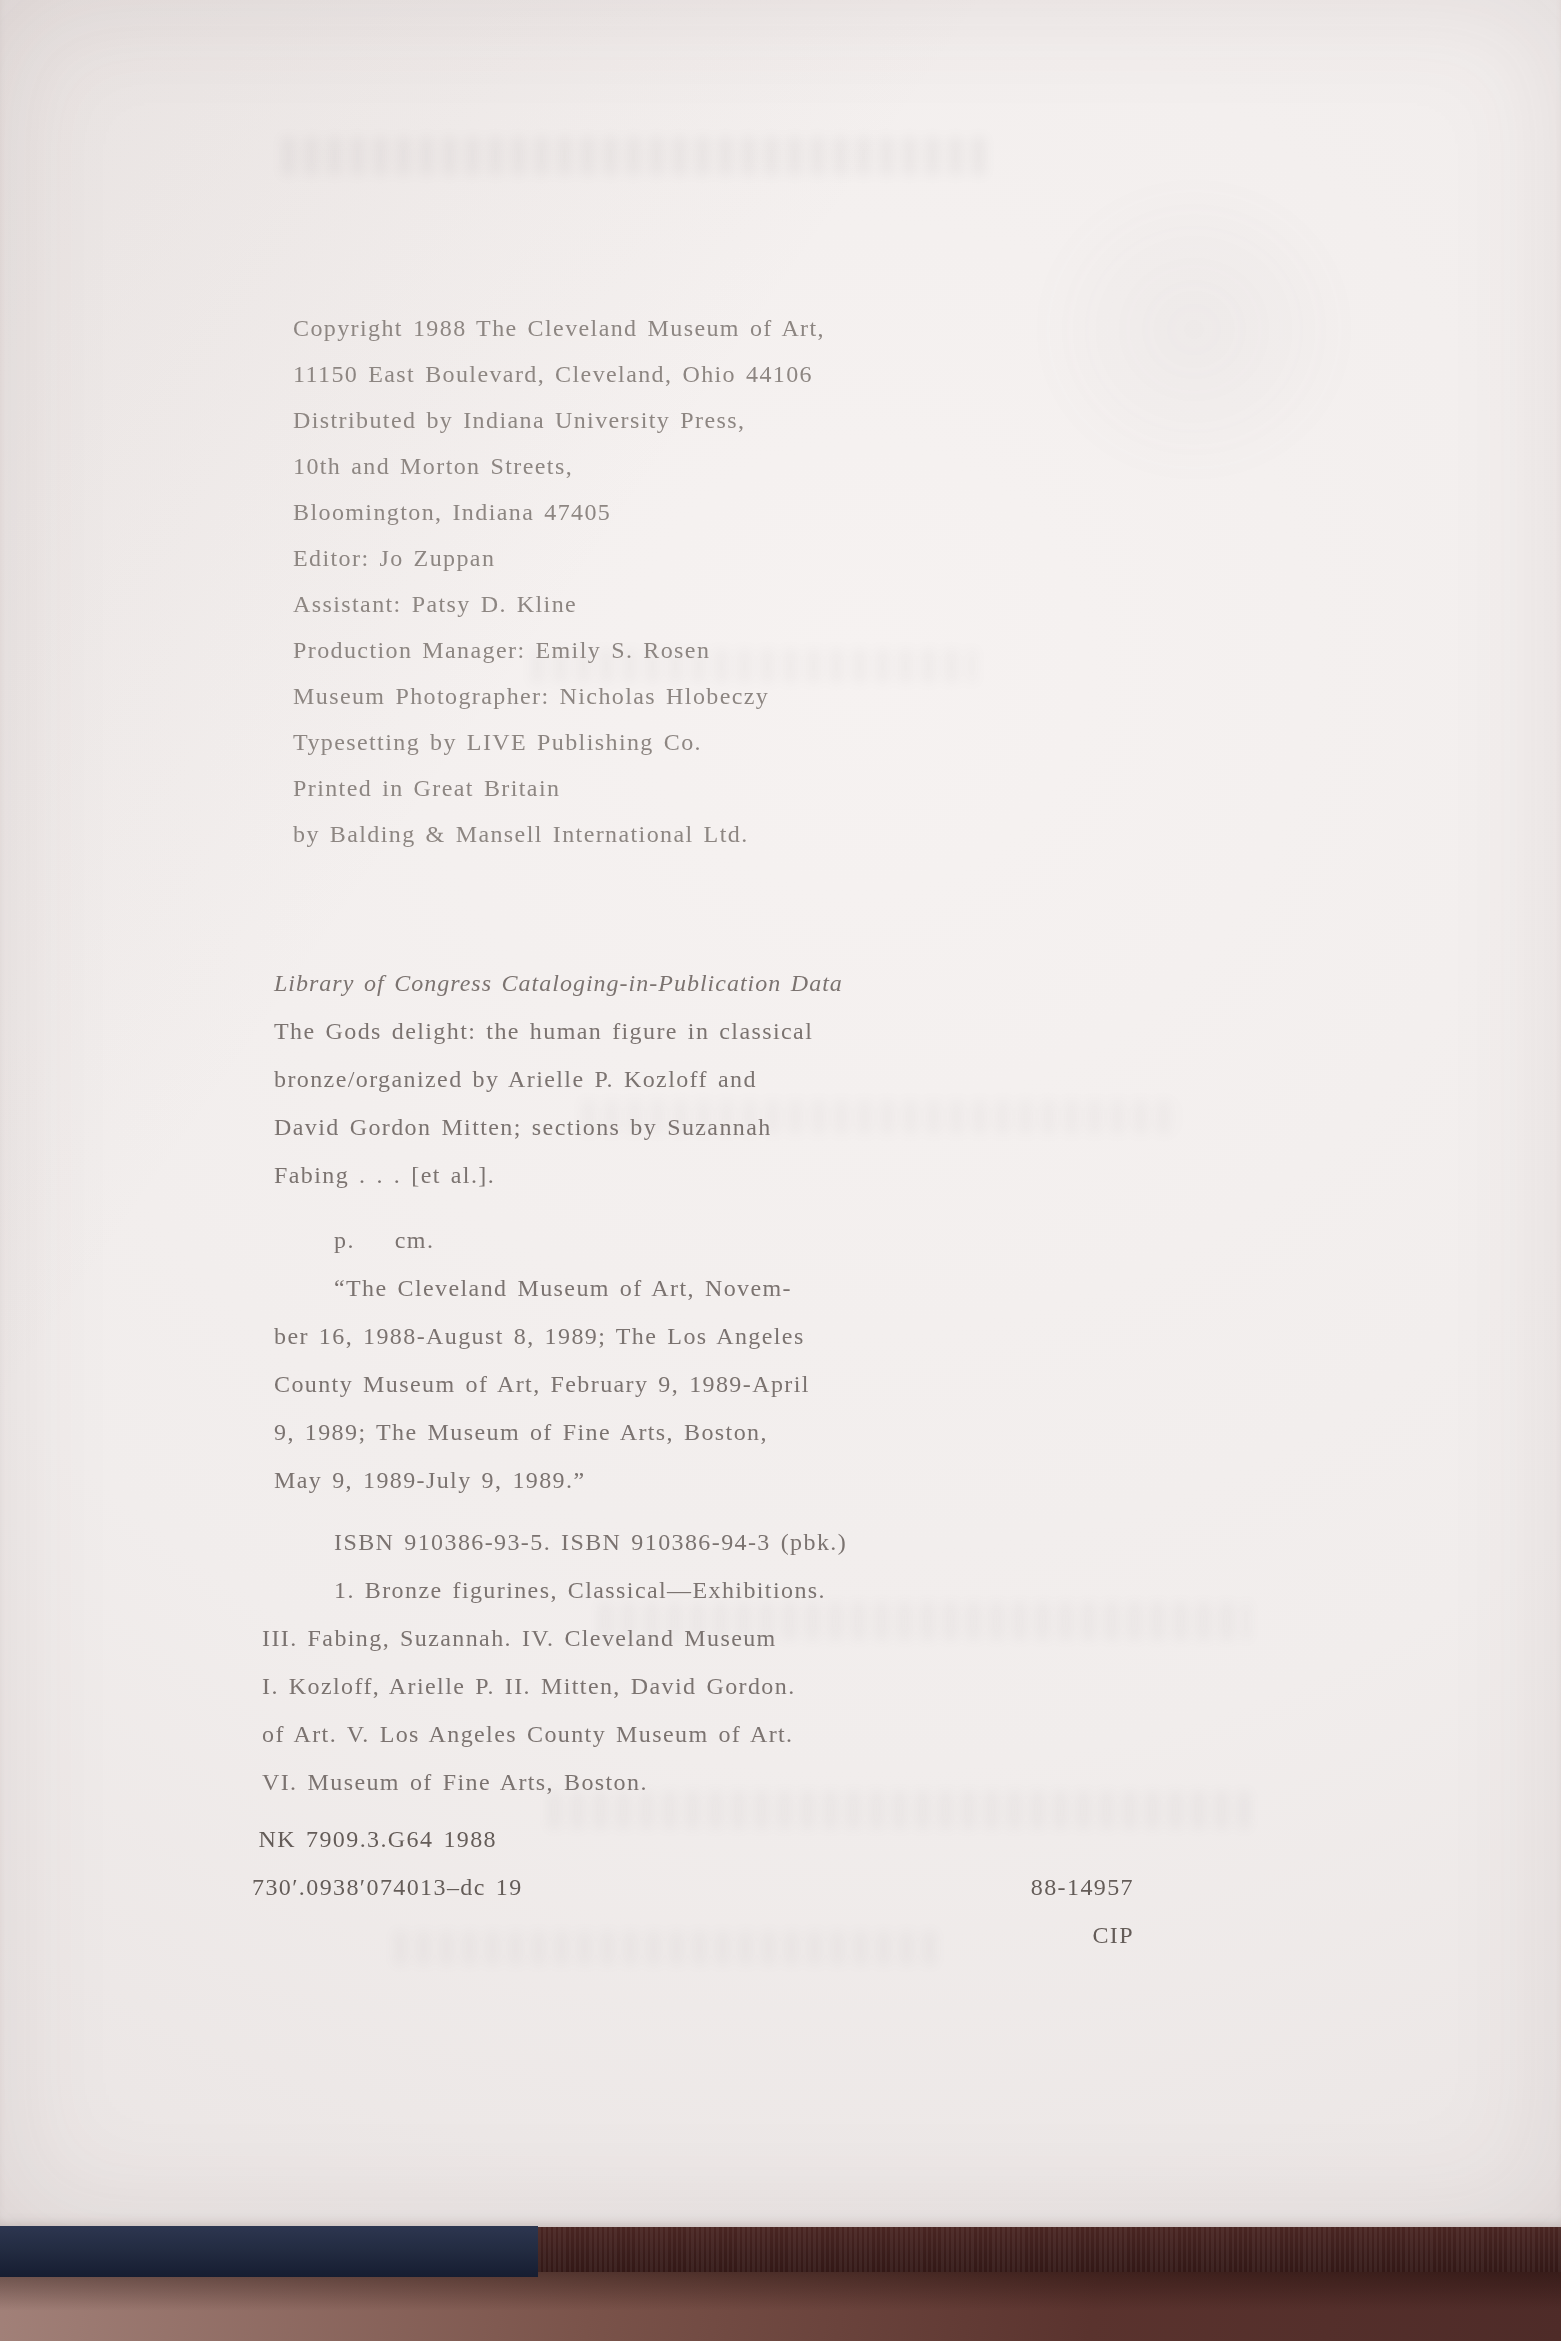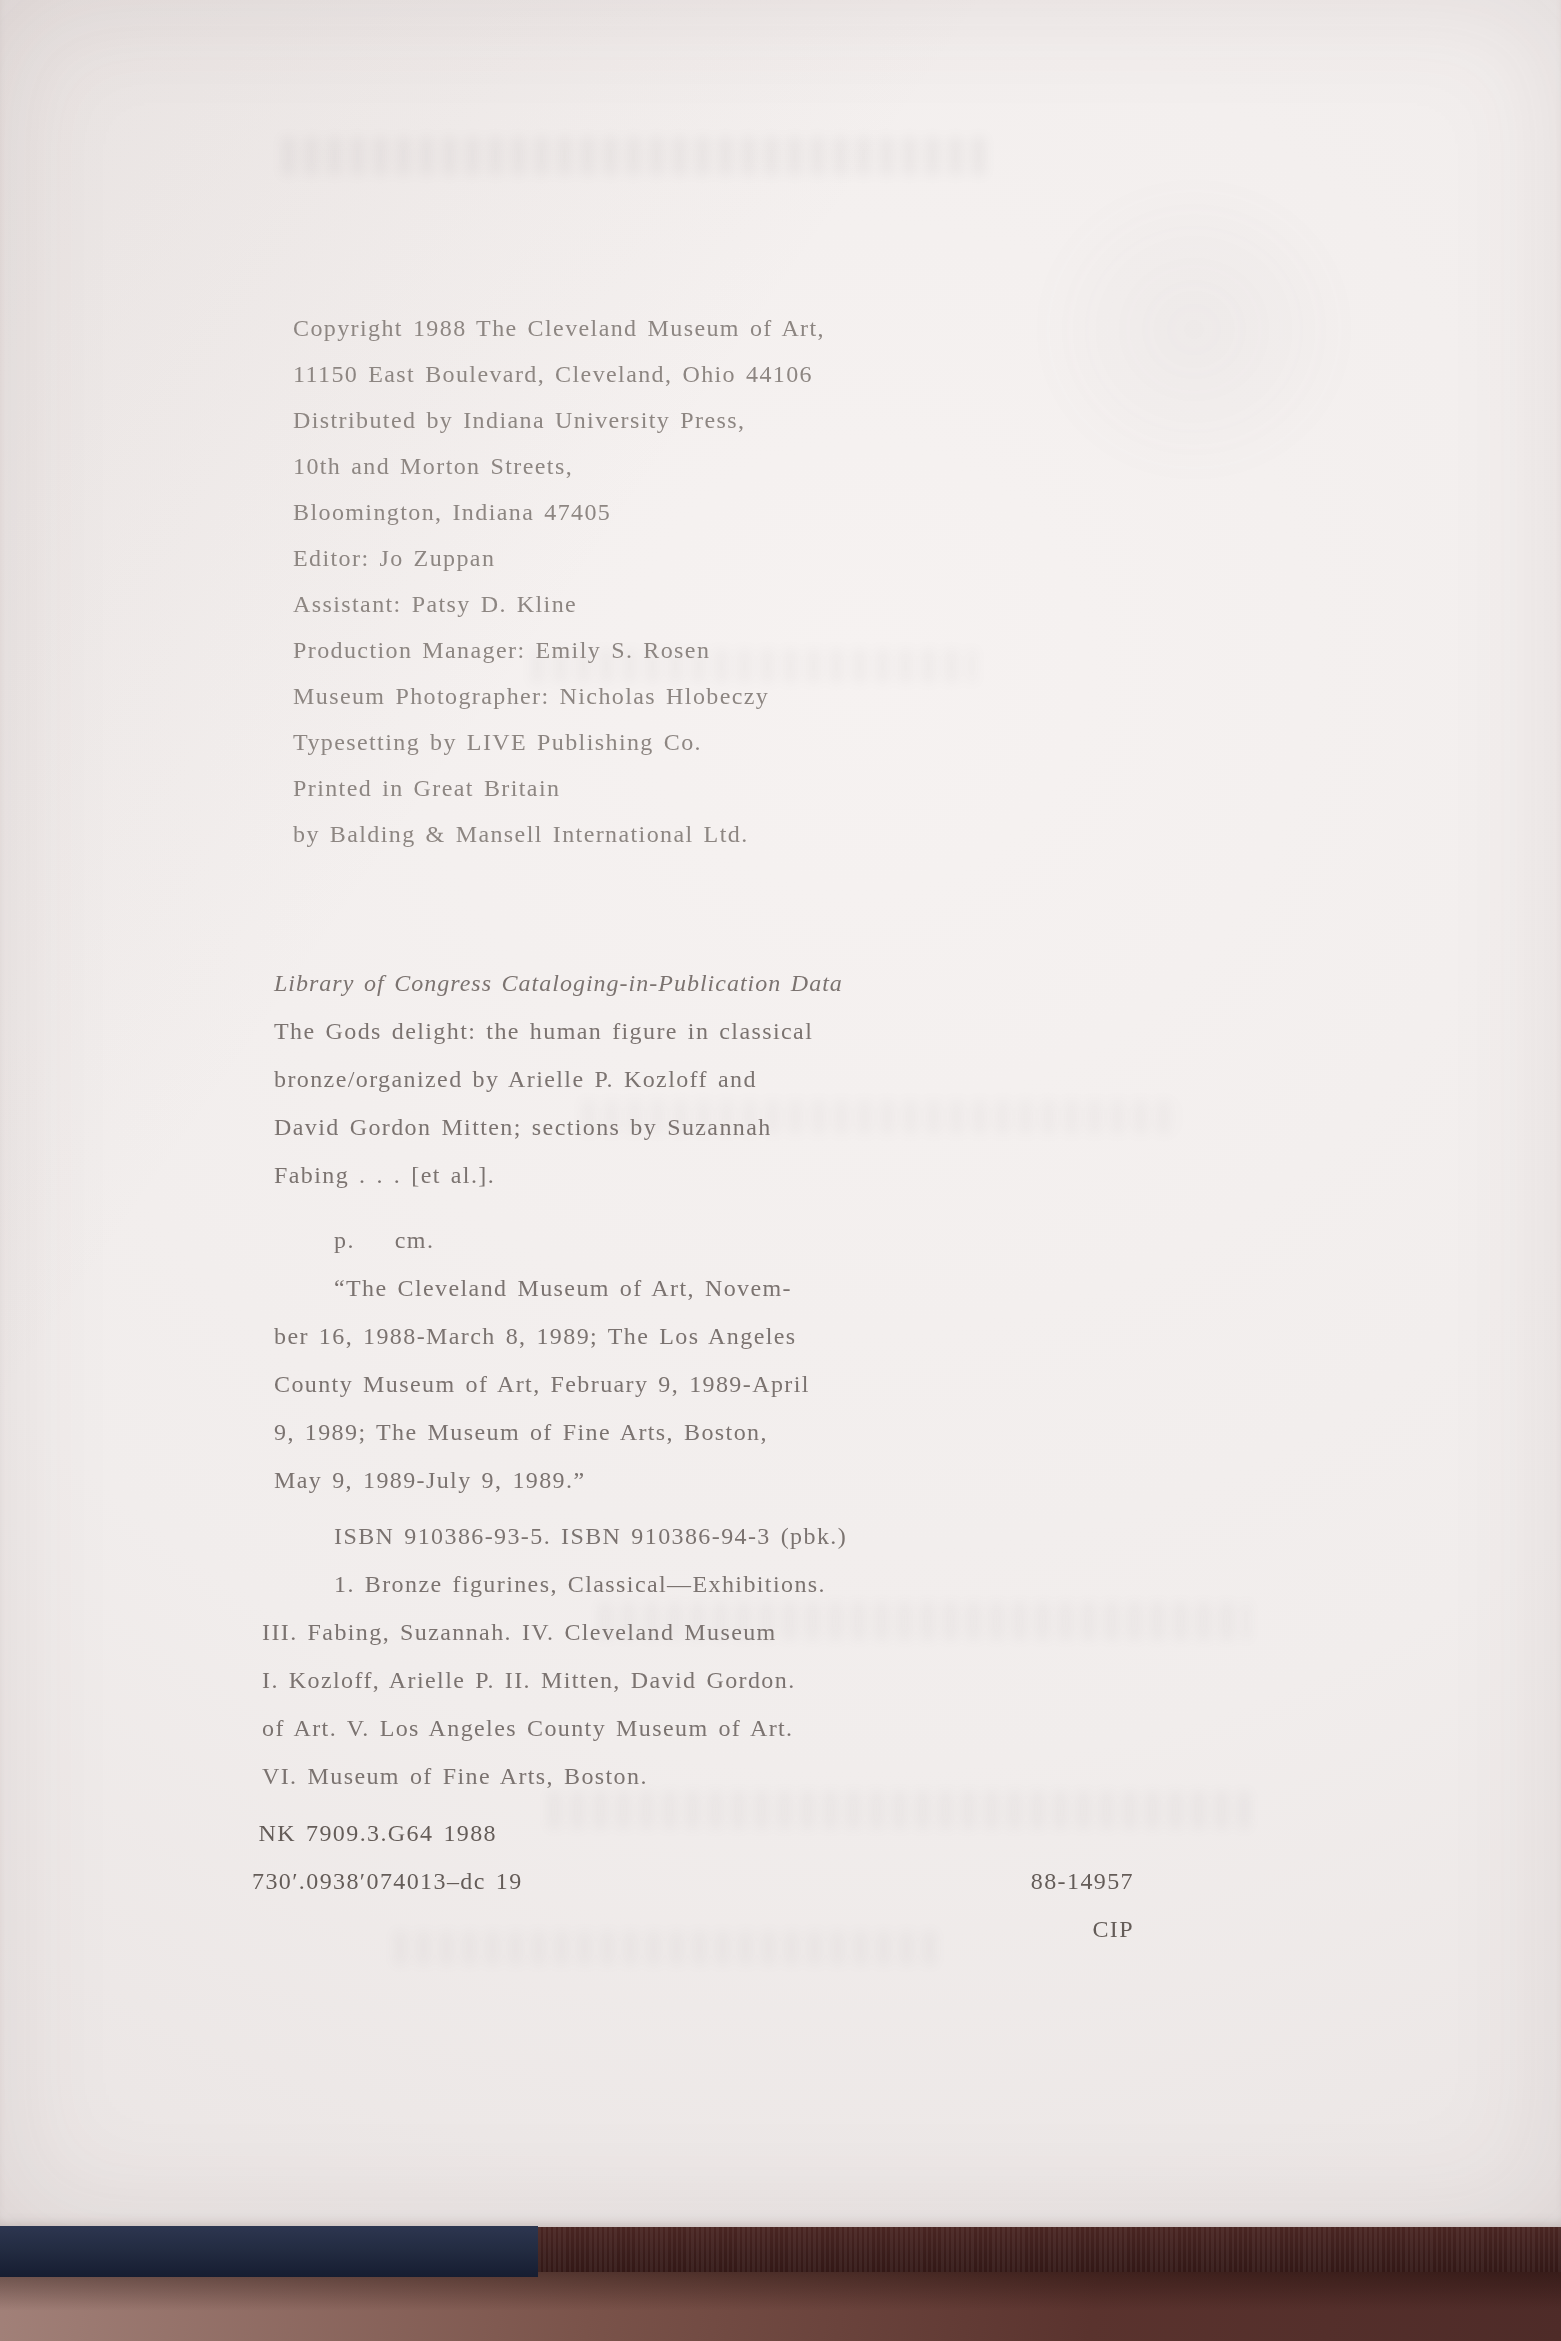--- a/index.html
+++ b/index.html
@@ -40,21 +40,21 @@
       linear-gradient(to bottom,#4a2522 0%,#3a1d1b 60%,#331816 100%);
   }
   
   .txt{position:absolute;color:#8d8682;}
   .line{white-space:pre;letter-spacing:1.4px;word-spacing:2.6px;}
   .colophon{left:293px;top:305px;font-size:24px;line-height:46px;color:#8d8682;}
   .lc{left:274px;top:959px;width:860px;font-size:24px;line-height:48px;color:#7b7370;}
   .lc-header{font-style:italic;letter-spacing:1px;}
   .indent{padding-left:60px;}
   .hang{margin-left:-12px;}
-  .mt6{margin-top:8px;}
+  .mt6{margin-top:14px;}
   .mt10{margin-top:8.6px;}
   .mt20{margin-top:17px;}
   .catalog{color:#645c58;}
   .dewey-row{
     display:flex;justify-content:space-between;
     margin-left:-22px;width:calc(100% + 22px);
     line-height:48px;white-space:pre;letter-spacing:1.4px;word-spacing:2.6px;
   }
   .cip-row{text-align:right;line-height:48px;letter-spacing:1.4px;}
   
@@ -102,21 +102,21 @@
 
     <div class="txt lc">
       <div class="line lc-header">Library of Congress Cataloging-in-Publication Data</div>
       <div>
           <div class="line">The Gods delight: the human figure in classical</div>
           <div class="line">bronze/organized by Arielle P. Kozloff and</div>
           <div class="line">David Gordon Mitten; sections by Suzannah</div>
           <div class="line">Fabing . . . [et al.].</div>
           <div class="line indent mt20">p.    cm.</div>
           <div class="line indent">“The Cleveland Museum of Art, Novem-</div>
-          <div class="line">ber 16, 1988-March 8, 1989; The Los Angeles</div>
+          <div class="line">ber 16, 1988-August 8, 1989; The Los Angeles</div>
           <div class="line">County Museum of Art, February 9, 1989-April</div>
           <div class="line">9, 1989; The Museum of Fine Arts, Boston,</div>
           <div class="line">May 9, 1989-July 9, 1989.”</div>
           <div class="line indent mt6">ISBN 910386-93-5. ISBN 910386-94-3 (pbk.)</div>
           <div class="line indent">1. Bronze figurines, Classical—Exhibitions.</div>
           <div class="line hang">III. Fabing, Suzannah. IV. Cleveland Museum</div>
           <div class="line hang">I. Kozloff, Arielle P. II. Mitten, David Gordon.</div>
           <div class="line hang">of Art. V. Los Angeles County Museum of Art.</div>
           <div class="line hang">VI. Museum of Fine Arts, Boston.</div>
         </div>

